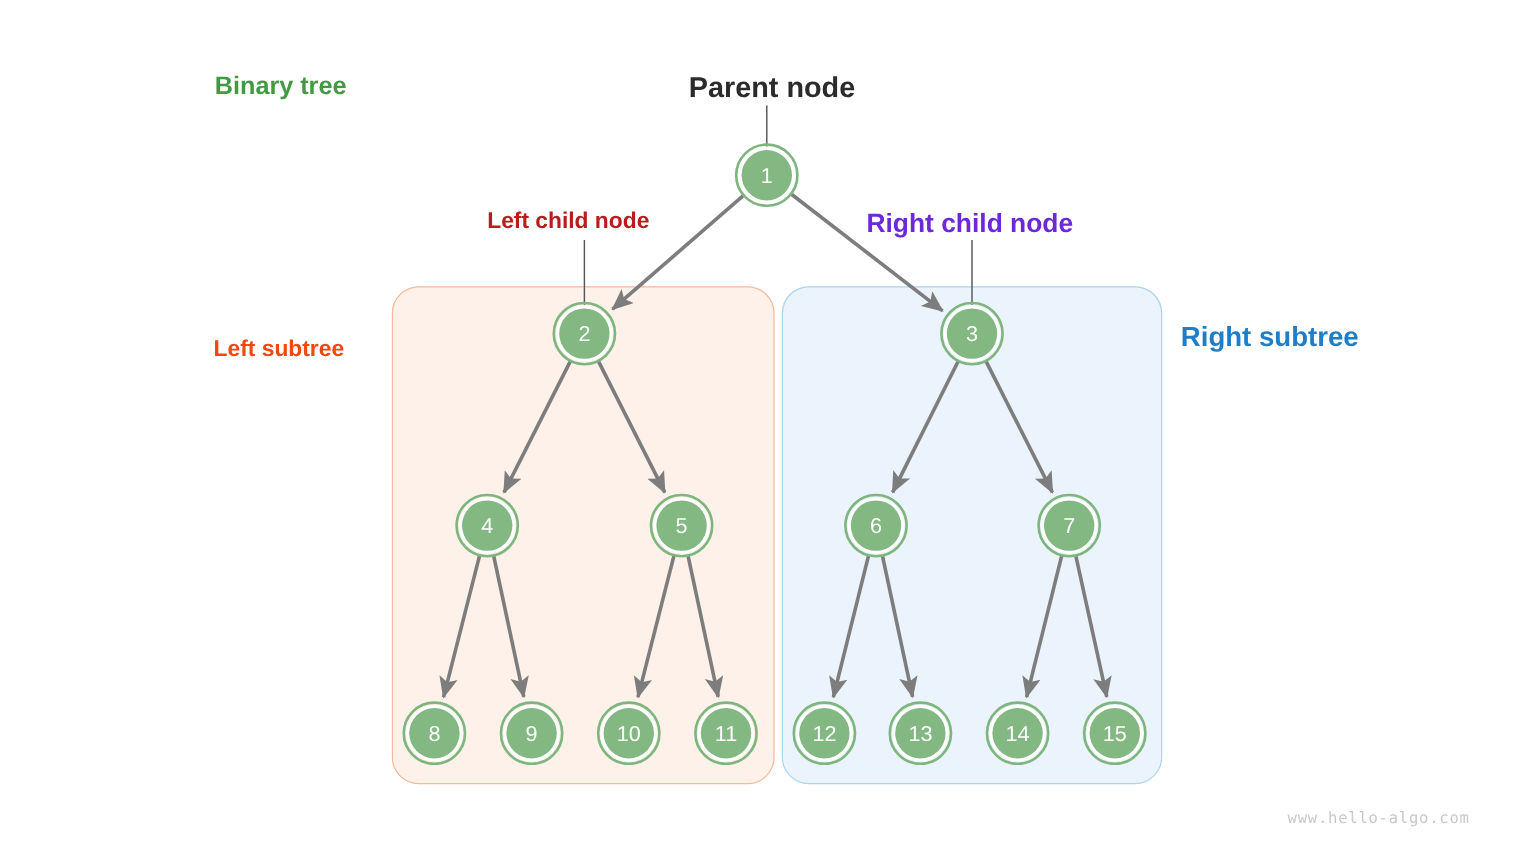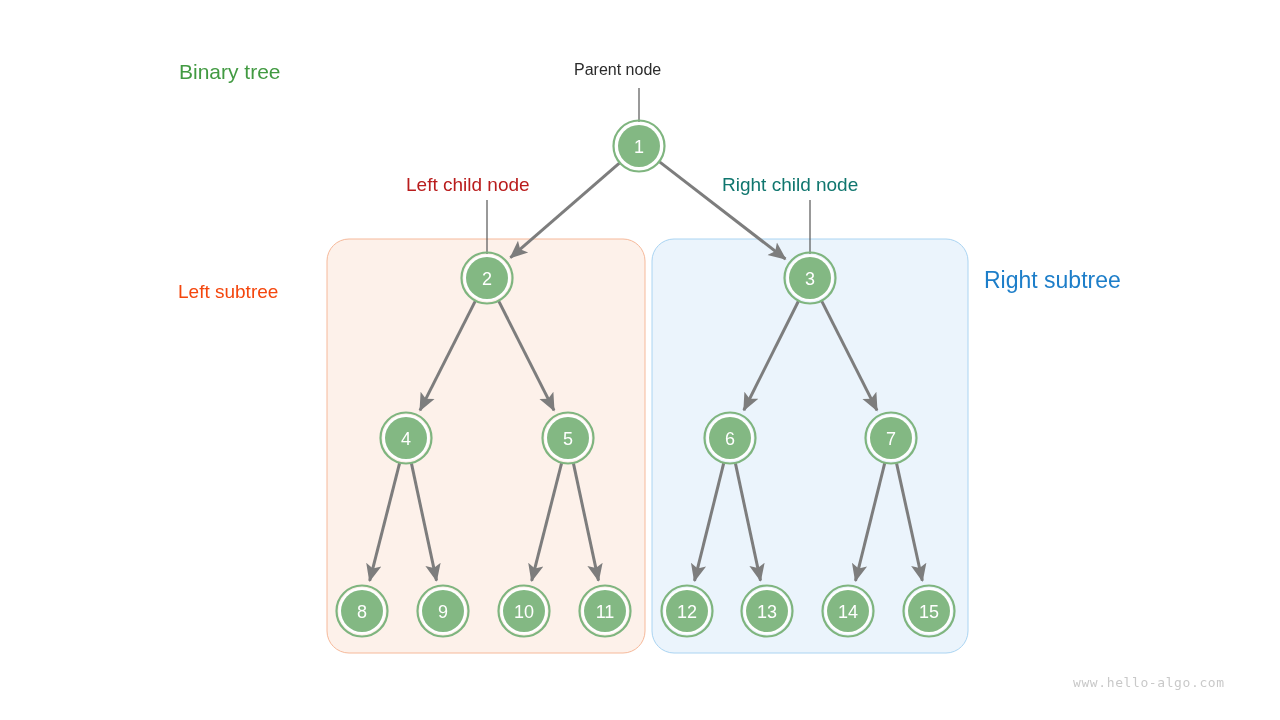--- a/index.html
+++ b/index.html
@@ -18,21 +18,21 @@
   #tree-svg {
     position: absolute;
     left: 0;
     top: 0;
     width: 1280px;
     height: 720px;
   }
   .label {
     position: absolute;
     white-space: nowrap;
-    font-weight: normal;
+    font-weight: bold;
     font-family: "Liberation Sans", sans-serif;
     line-height: 1;
     text-align: right;
   }
   .label-title {
     font-size: 21px;
     color: #429a42;
     left: 179px;
     top: 61px;
   }
@@ -42,34 +42,34 @@
     left: 178px;
     top: 282px;
   }
   .label-right-subtree {
     font-size: 23px;
     color: #1d7ec9;
     left: 984px;
     top: 269px;
   }
   .label-parent {
-    font-size: 16px;
+    font-size: 24px;
     color: #2b2b2b;
     left: 574px;
     top: 62px;
   }
   .label-left-child {
     font-size: 19px;
     color: #b91c1c;
     left: 406px;
     top: 175px;
   }
   .label-right-child {
-    font-size: 19px;
-    color: #0f766e;
+    font-size: 22px;
+    color: #6d28d9;
     left: 722px;
     top: 175px;
   }
   .watermark {
     position: absolute;
     left: 1073px;
     top: 675px;
     font-family: "DejaVu Sans Mono", "Liberation Mono", monospace;
     font-size: 13px;
     color: #c9c9c9;

